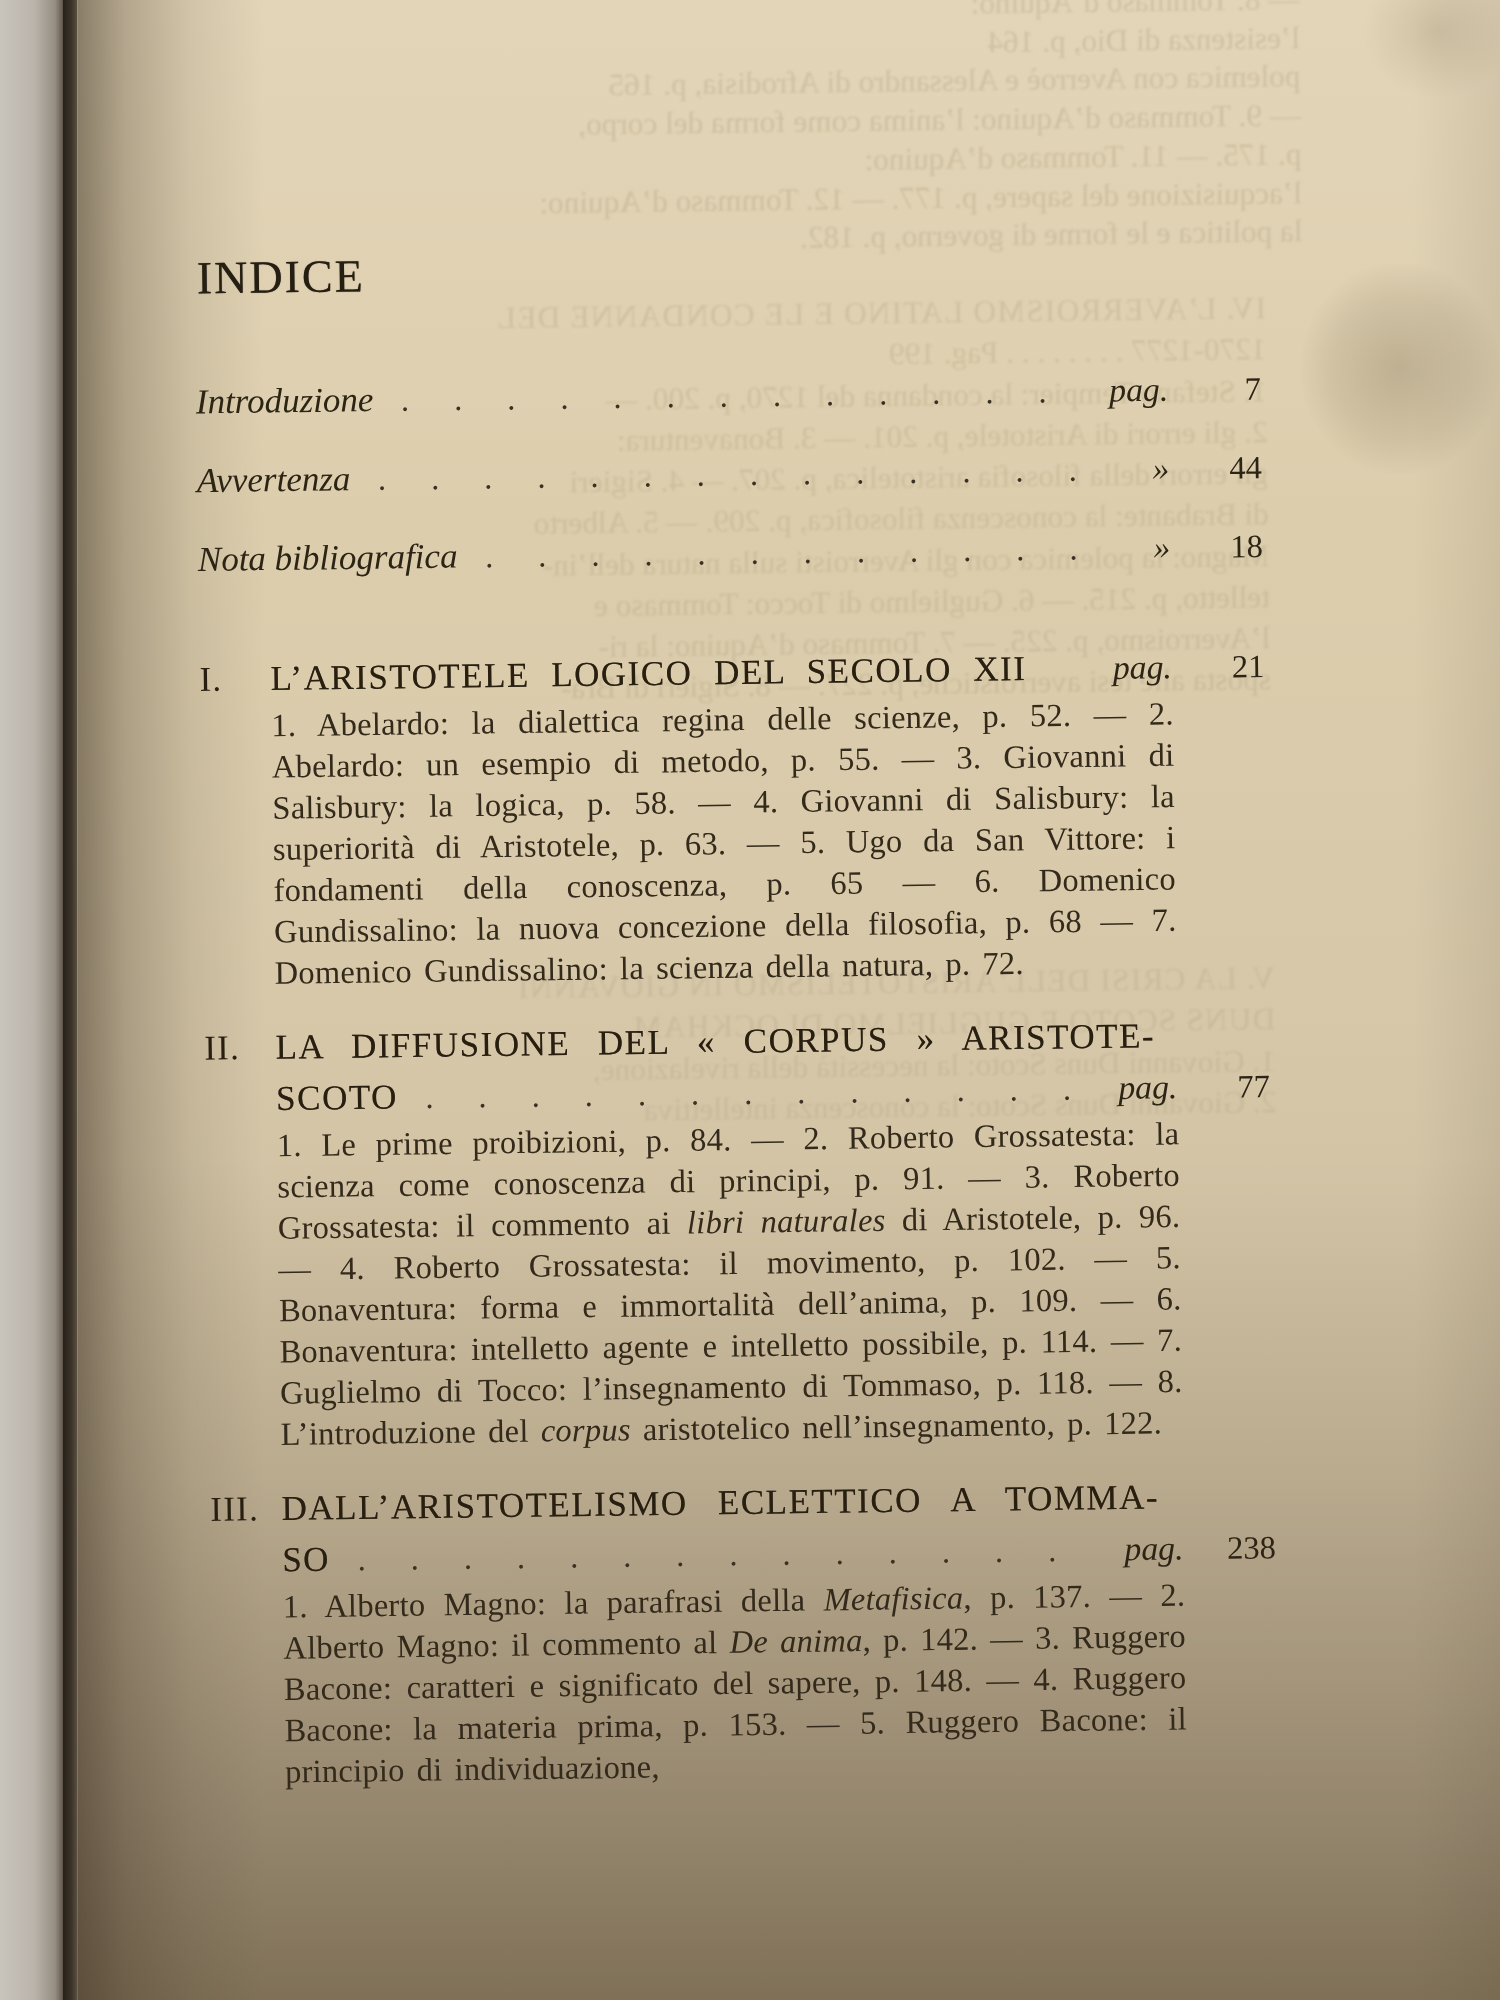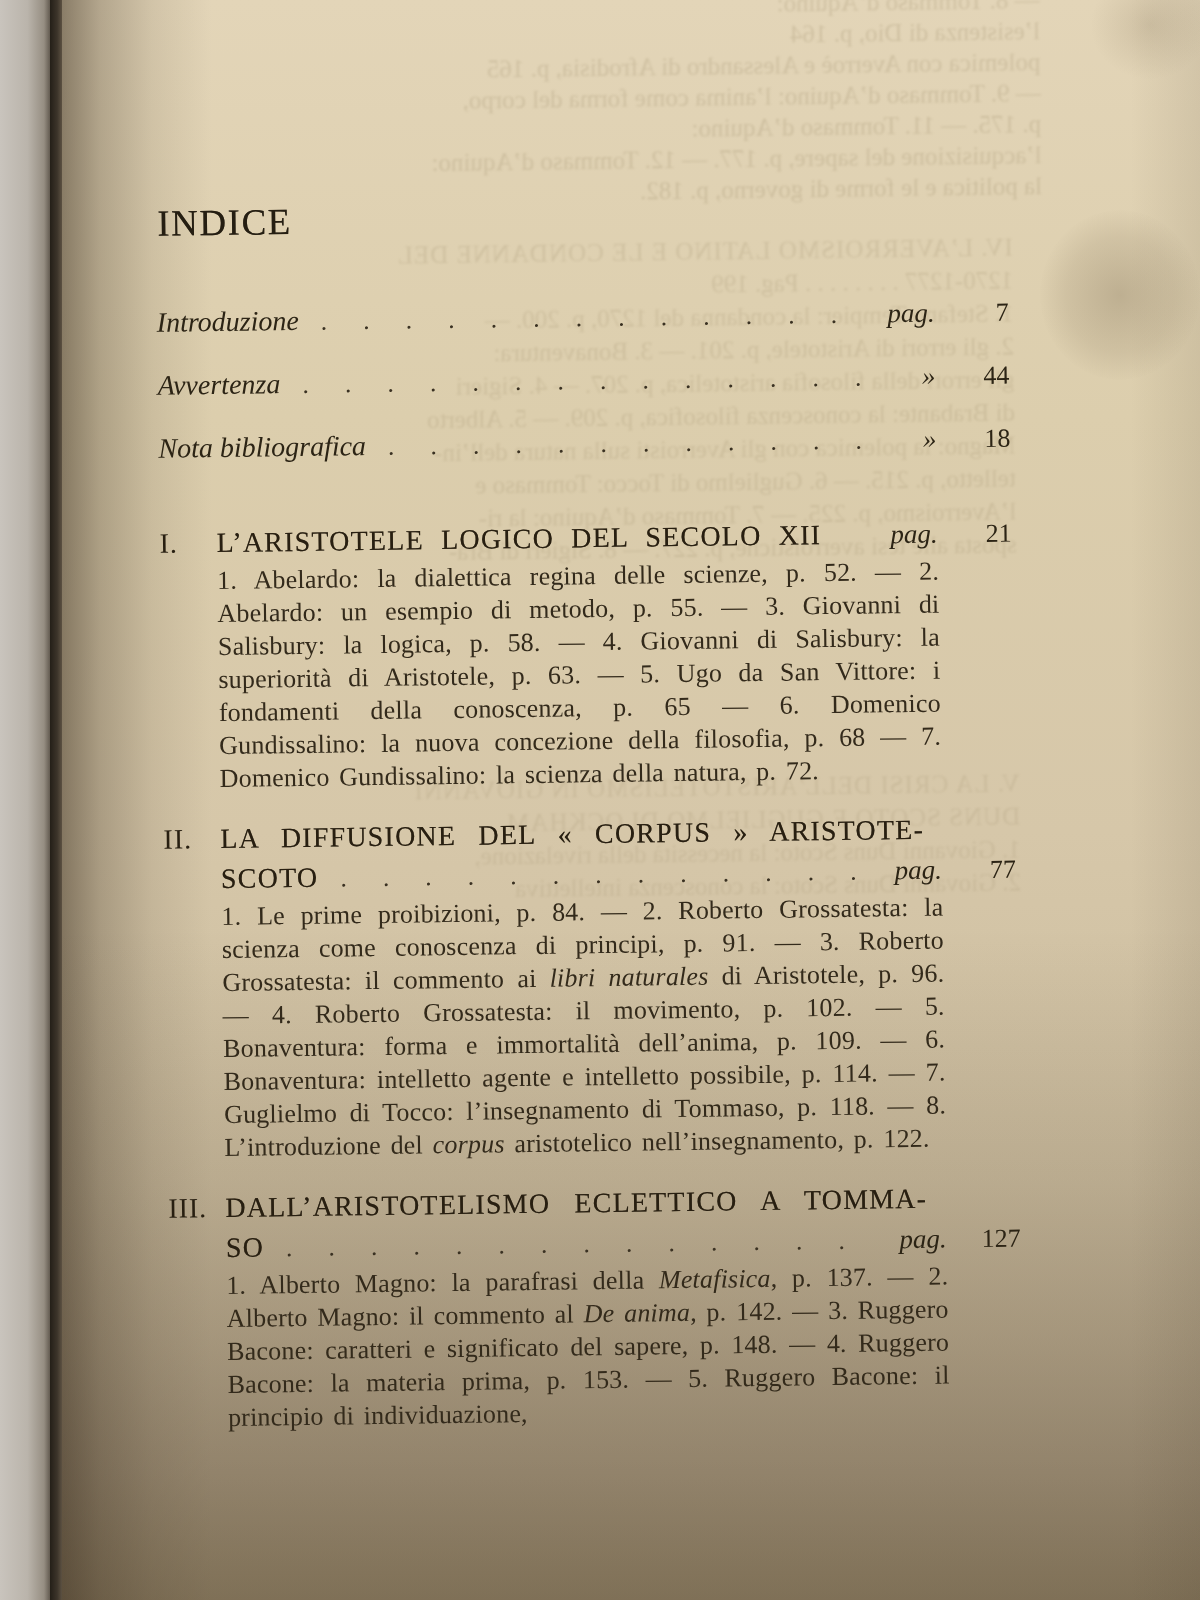--- a/index.html
+++ b/index.html
@@ -188,21 +188,21 @@
               </div>
               <span class="pagecol"></span>
             </div>
             <div class="h-row h-row2">
               <span class="numcol"></span>
               <div class="h-main">
                 <span class="h-title">SO</span>
                 <span class="dots">..............................</span>
                 <span class="h-ref">pag.</span>
               </div>
-              <span class="pagecol">127</span>
+              <span class="pagecol">238</span>
             </div>
             <div class="body-row">
               <div class="body"><span>1. Alberto Magno: la parafrasi della </span><span class="it">Metafisica</span><span>, p. 137. — 2. Alberto Magno: il commento al </span><span class="it">De anima</span><span>, p. 142. — 3. Ruggero Bacone: caratteri e significato del sapere, p. 148. — 4. Ruggero Bacone: la materia prima, p. 153. — 5. Ruggero Bacone: il principio di individuazione,</span></div>
             </div>
           </div>
         </div>
     </div>
   </div>
 </div>
 

